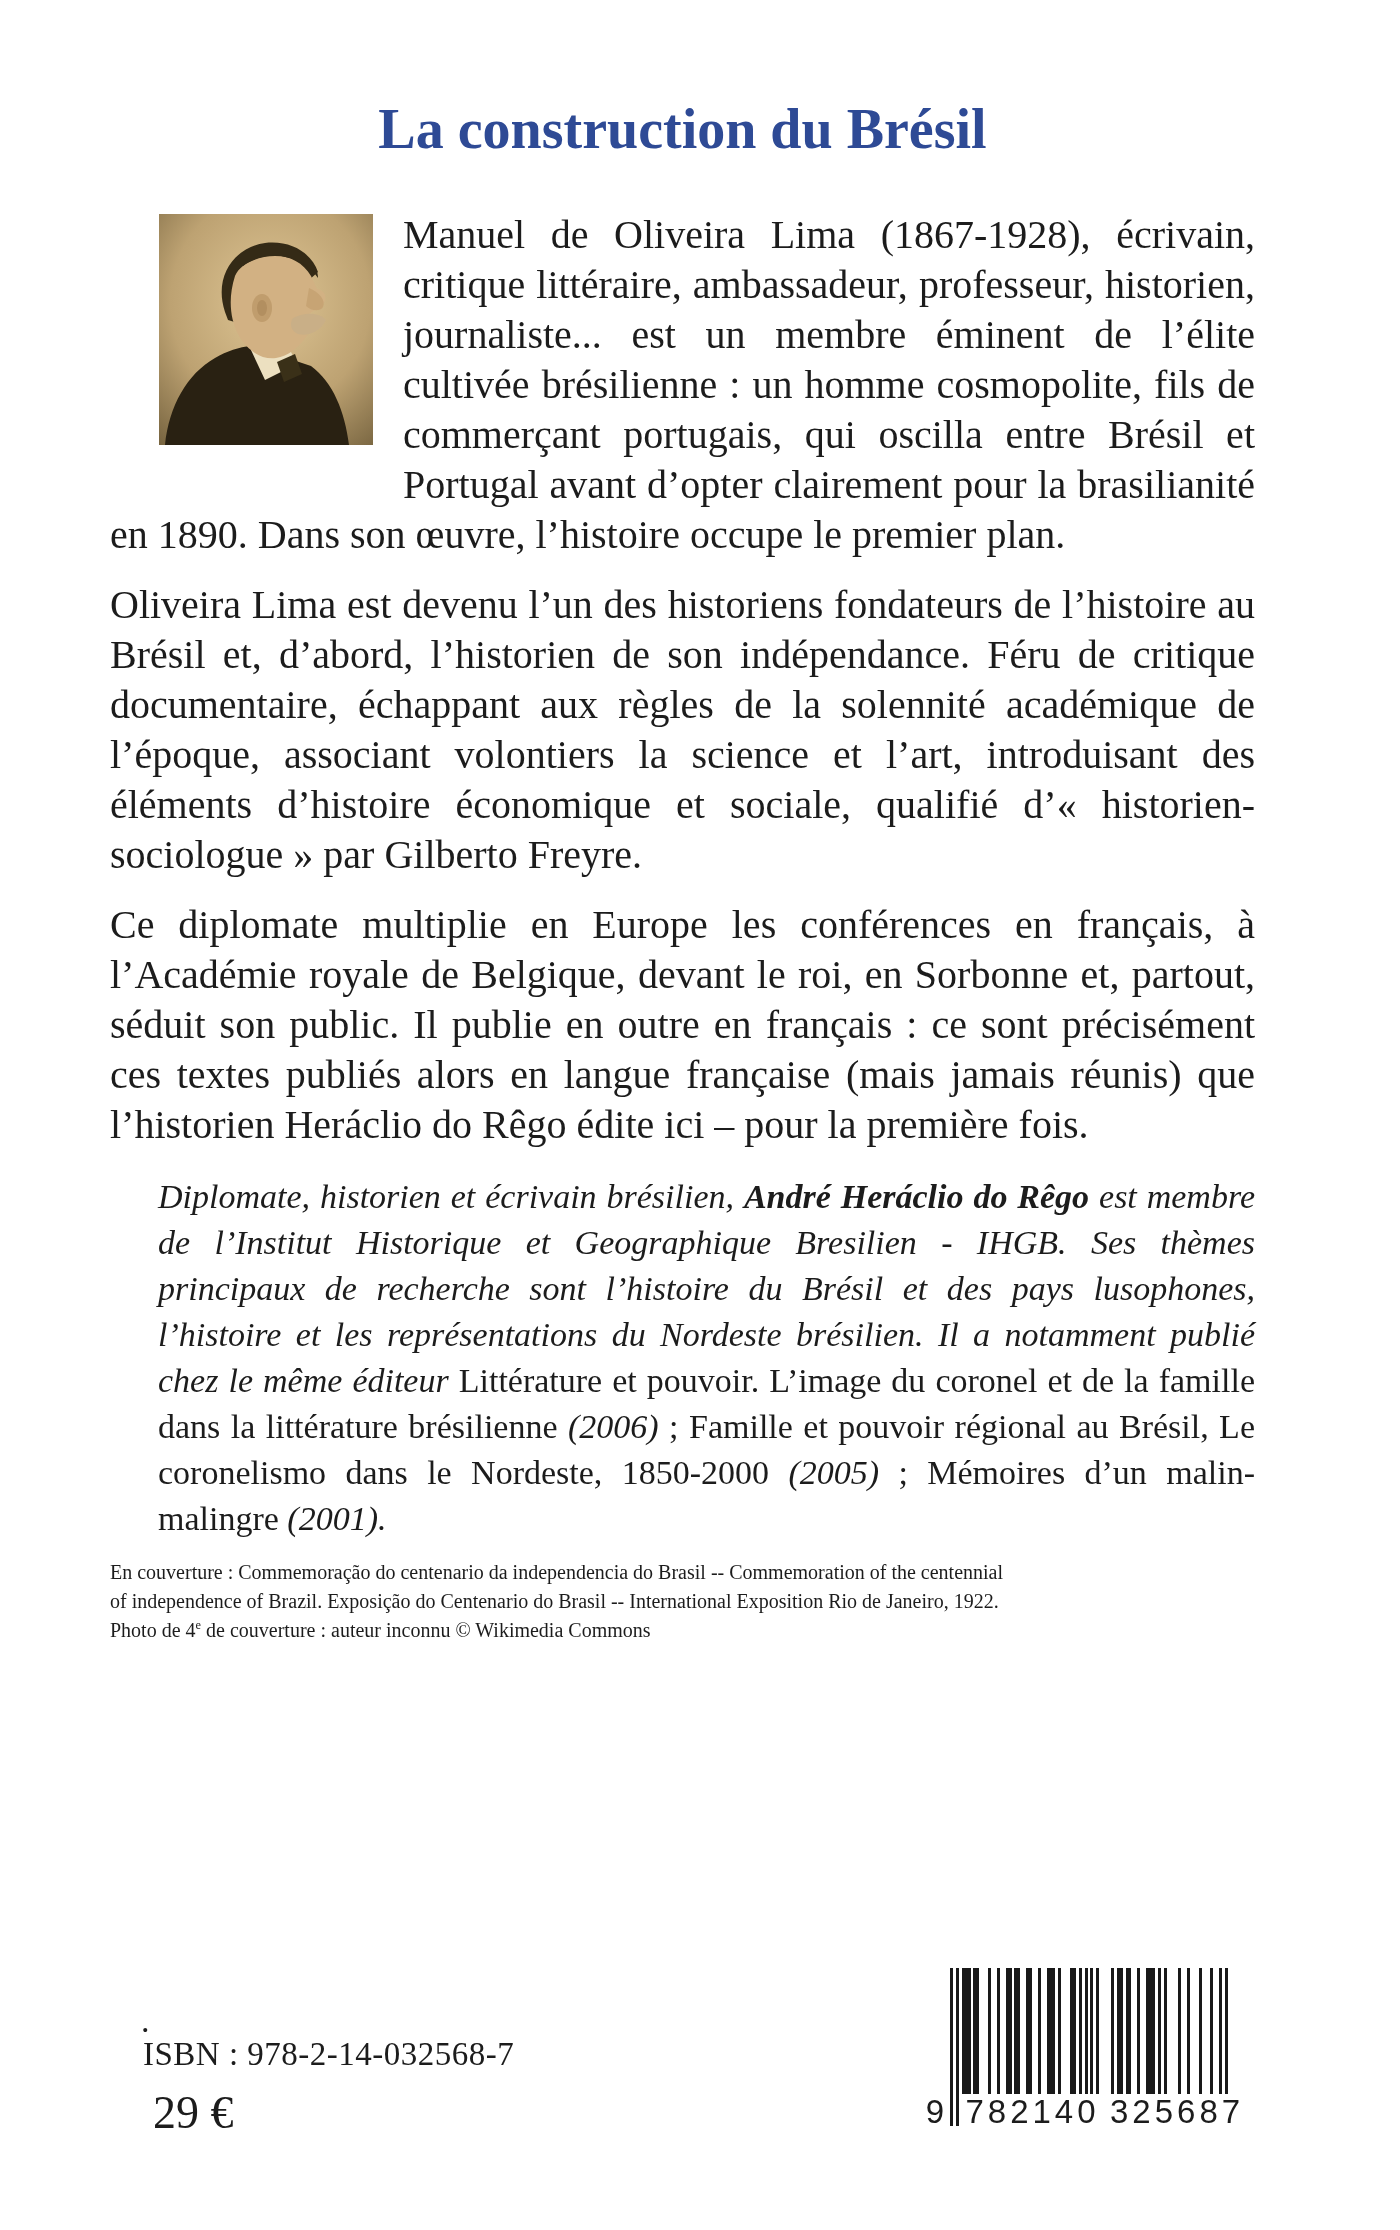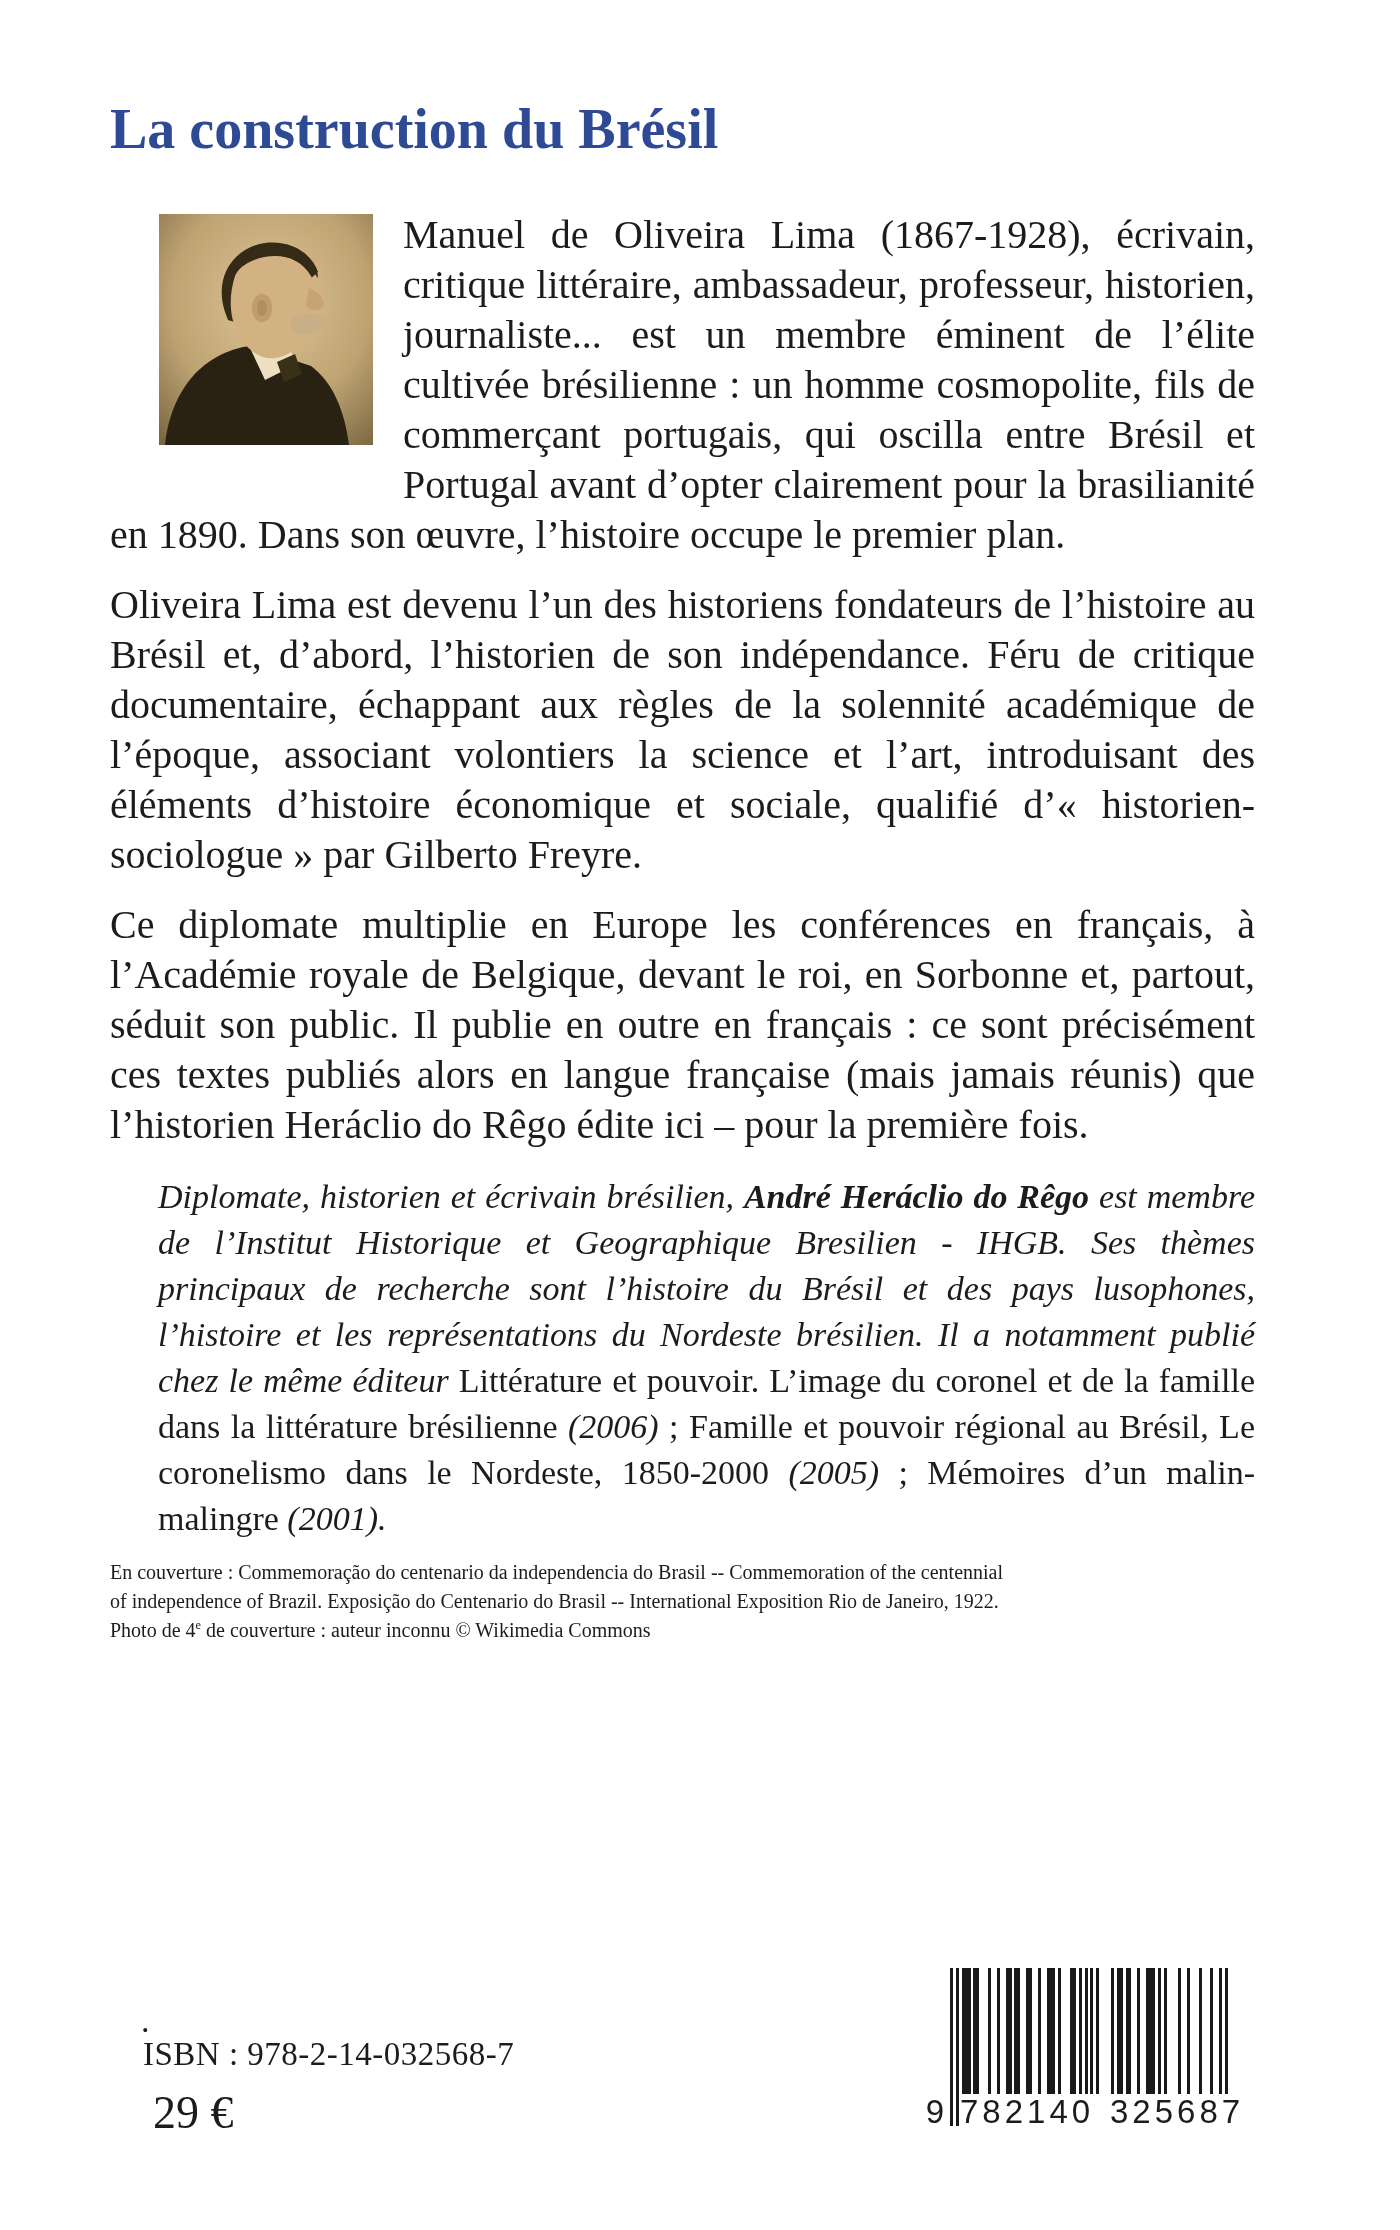--- a/index.html
+++ b/index.html
@@ -9,21 +9,21 @@
     margin:0 auto;
     background:#ffffff;
     font-family:"Liberation Serif", serif;
     color:#1c1c1c;
     overflow:hidden;
   }
   .content{padding:0 145px 0 110px;}
   h1.book-title{
     margin:0;padding-top:96px;
     font-size:56px;line-height:66px;
-    font-weight:bold;
+    font-weight:bold;text-align:center;
     color:var(--title-blue,#2e4a95);
   }
   h2.book-subtitle{
     margin:4px 0 0;
     font-size:34px;line-height:42px;
     font-weight:bold;text-align:center;
     color:var(--title-blue,#2e4a95);
   }
   p.body{
     margin:20px 0 0;
@@ -58,21 +58,21 @@
   .ean .bars{position:absolute;left:0;top:0;width:278px;height:160px;}
   .ean .bar{position:absolute;top:0;width:3px;height:130px;background:#191919;}
   .ean .bar.tall{height:158px;}
   .ean .digit{
     position:absolute;top:126px;height:36px;
     font-family:"Liberation Sans", sans-serif;
     font-size:33px;line-height:36px;
     background:#ffffff;
   }
   .ean .d9{left:-36px;width:30px;text-align:right;background:transparent;}
-  .ean .dg1{left:10px;width:145px;text-align:left;letter-spacing:4px;}
+  .ean .dg1{left:10px;width:145px;text-align:center;letter-spacing:4px;}
   .ean .dg2{left:160px;width:118px;text-align:center;letter-spacing:4px;}
 </style>
 </head>
 <body>
 
 <div class="page" style="color: rgb(28, 28, 28);">
   <div class="content">
 
     <h1 class="book-title">La construction du Brésil</h1>
 

